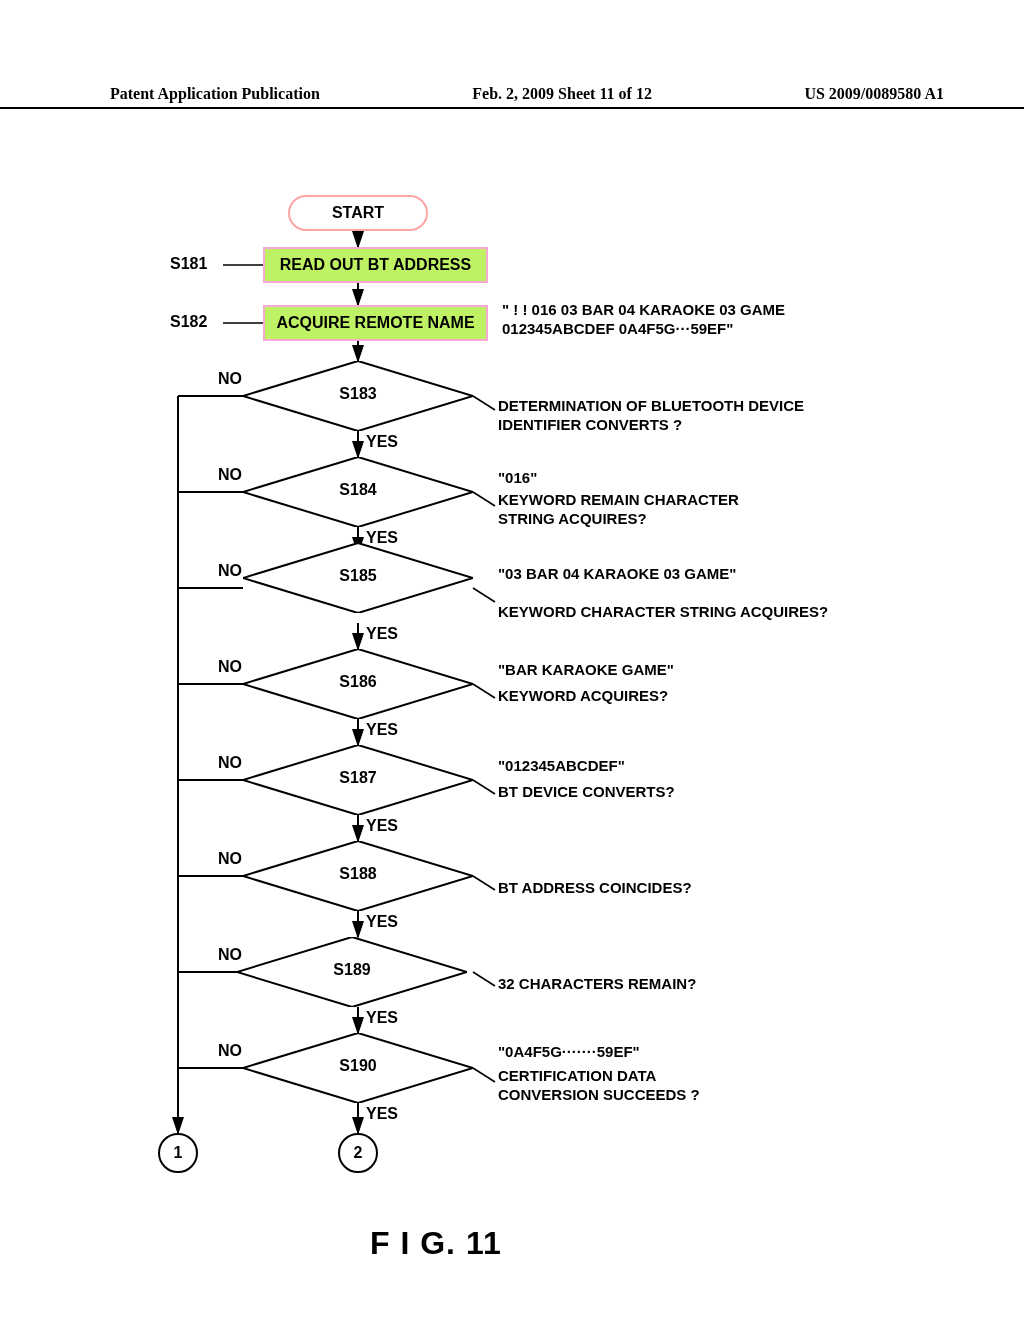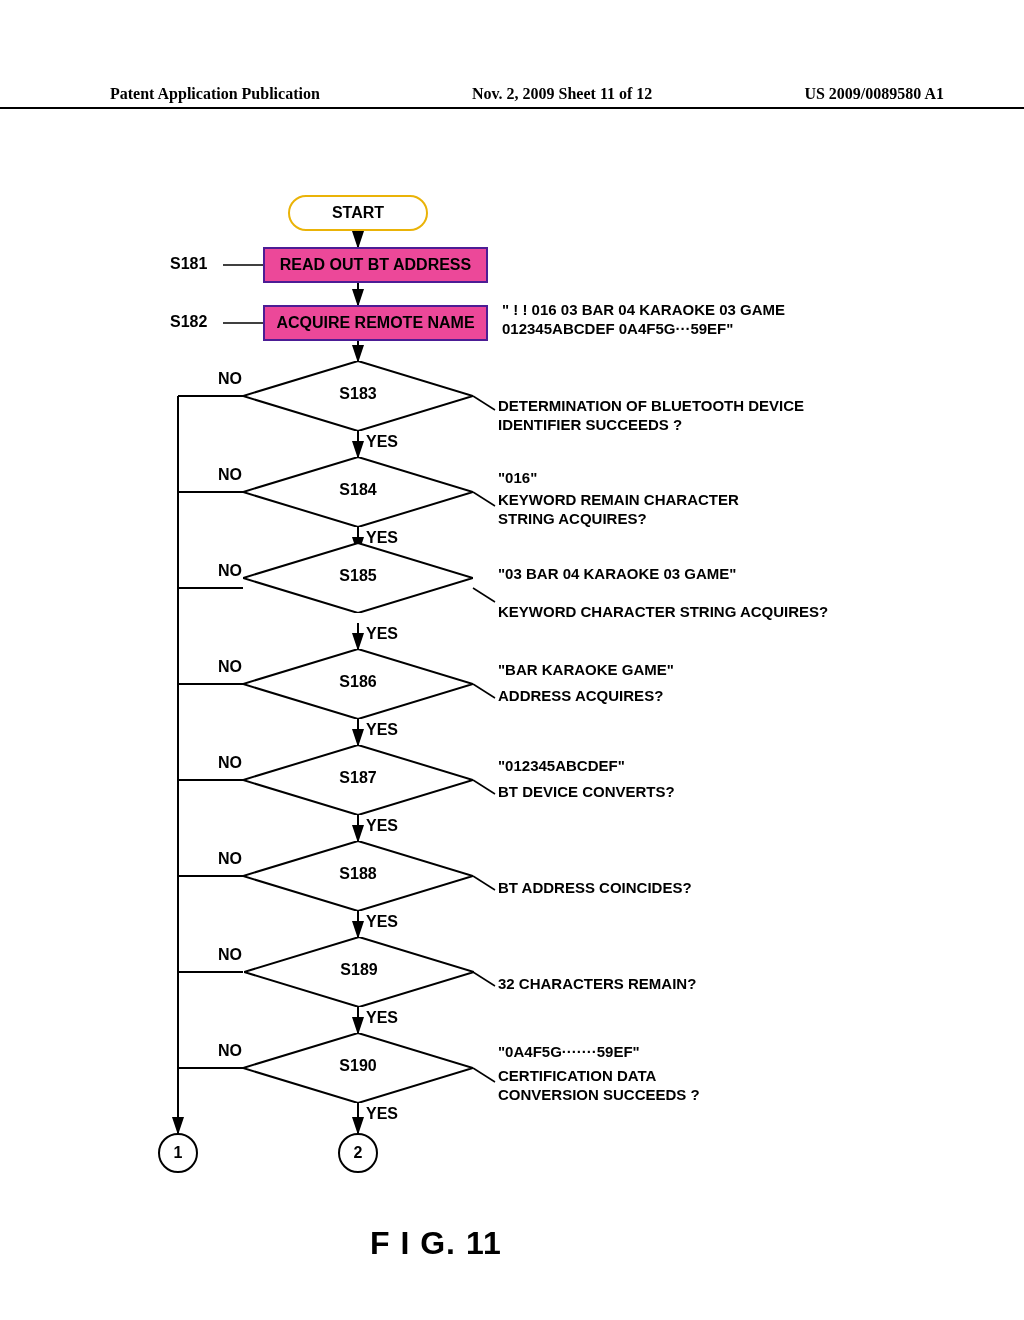--- a/index.html
+++ b/index.html
@@ -33,27 +33,27 @@
     position: absolute;
     display: flex;
     justify-content: center;
     align-items: center;
     font-size: 16px;
     font-weight: bold;
     text-align: center;
     line-height: 1.1;
   }
   .terminator {
-    border: 2px solid #eab308;
+    border: 2px solid #fca5a5;
     border-radius: 24px;
     background: #fff;
   }
   .process {
-    border: 2px solid #4c1d95;
-    background: #ec4899;
+    border: 2px solid #f9a8d4;
+    background: #bef264;
   }
   .conn {
     border: 2px solid #000;
     border-radius: 50%;
     background: #fff;
   }
   .label {
     position: absolute;
     font-size: 16px;
     font-weight: bold;
@@ -85,21 +85,21 @@
     font-weight: bold;
     letter-spacing: 1px;
     font-family: Arial, sans-serif;
   }
 </style>
 </head>
 <body>
 
 <div class="page-header">
   <span>Patent Application Publication</span>
-  <span>Nov. 2, 2009  Sheet 11 of 12</span>
+  <span>Feb. 2, 2009  Sheet 11 of 12</span>
   <span>US 2009/0089580 A1</span>
 </div>
 
 <div class="flow-area">
 
   <svg width="1024" height="1020" style="position:absolute;top:0;left:0">
     <defs>
       <marker id="ah" markerWidth="10" markerHeight="10" refX="8" refY="3" orient="auto">
         <path d="M0,0 L9,3 L0,6 Z" fill="#000"></path>
       </marker>
@@ -179,21 +179,21 @@
     <svg width="230" height="70">
         <polygon points="115,0 230,35 115,70 0,35" fill="#fff" stroke="#000" stroke-width="2"></polygon>
       </svg>
     <div class="diamond-label" style="top:24px">
         <span>S183</span>
       </div>
   </div>
   <span class="label" style="left:218px;top:195px">NO</span>
   <span class="label" style="left:366px;top:258px">YES</span>
   <div class="note" style="left:498px;top:222px;white-space:pre">DETERMINATION OF BLUETOOTH DEVICE
-IDENTIFIER SUCCEEDS ?</div>
+IDENTIFIER CONVERTS ?</div>
 
   <div class="diamond" style="left:243px;top:282px;width:230px;height:70px">
     <svg width="230" height="70">
         <polygon points="115,0 230,35 115,70 0,35" fill="#fff" stroke="#000" stroke-width="2"></polygon>
       </svg>
     <div class="diamond-label" style="top:24px">
         <span>S184</span>
       </div>
   </div>
   <span class="label" style="left:218px;top:291px">NO</span>
@@ -219,21 +219,21 @@
     <svg width="230" height="70">
         <polygon points="115,0 230,35 115,70 0,35" fill="#fff" stroke="#000" stroke-width="2"></polygon>
       </svg>
     <div class="diamond-label" style="top:24px">
         <span>S186</span>
       </div>
   </div>
   <span class="label" style="left:218px;top:483px">NO</span>
   <span class="label" style="left:366px;top:546px">YES</span>
   <div class="note" style="left:498px;top:486px">"BAR KARAOKE GAME"</div>
-  <div class="note" style="left:498px;top:512px">ADDRESS ACQUIRES?</div>
+  <div class="note" style="left:498px;top:512px">KEYWORD ACQUIRES?</div>
 
   <div class="diamond" style="left:243px;top:570px;width:230px;height:70px">
     <svg width="230" height="70">
         <polygon points="115,0 230,35 115,70 0,35" fill="#fff" stroke="#000" stroke-width="2"></polygon>
       </svg>
     <div class="diamond-label" style="top:24px">
         <span>S187</span>
       </div>
   </div>
   <span class="label" style="left:218px;top:579px">NO</span>
@@ -246,21 +246,21 @@
         <polygon points="115,0 230,35 115,70 0,35" fill="#fff" stroke="#000" stroke-width="2"></polygon>
       </svg>
     <div class="diamond-label" style="top:24px">
         <span>S188</span>
       </div>
   </div>
   <span class="label" style="left:218px;top:675px">NO</span>
   <span class="label" style="left:366px;top:738px">YES</span>
   <div class="note" style="left:498px;top:704px">BT ADDRESS COINCIDES?</div>
 
-  <div class="diamond" style="left:244px;top:762px;width:230px;height:70px">
+  <div class="diamond" style="left:237px;top:762px;width:230px;height:70px">
     <svg width="230" height="70">
         <polygon points="115,0 230,35 115,70 0,35" fill="#fff" stroke="#000" stroke-width="2"></polygon>
       </svg>
     <div class="diamond-label" style="top:24px">
         <span>S189</span>
       </div>
   </div>
   <span class="label" style="left:218px;top:771px">NO</span>
   <span class="label" style="left:366px;top:834px">YES</span>
   <div class="note" style="left:498px;top:800px">32 CHARACTERS REMAIN?</div>

